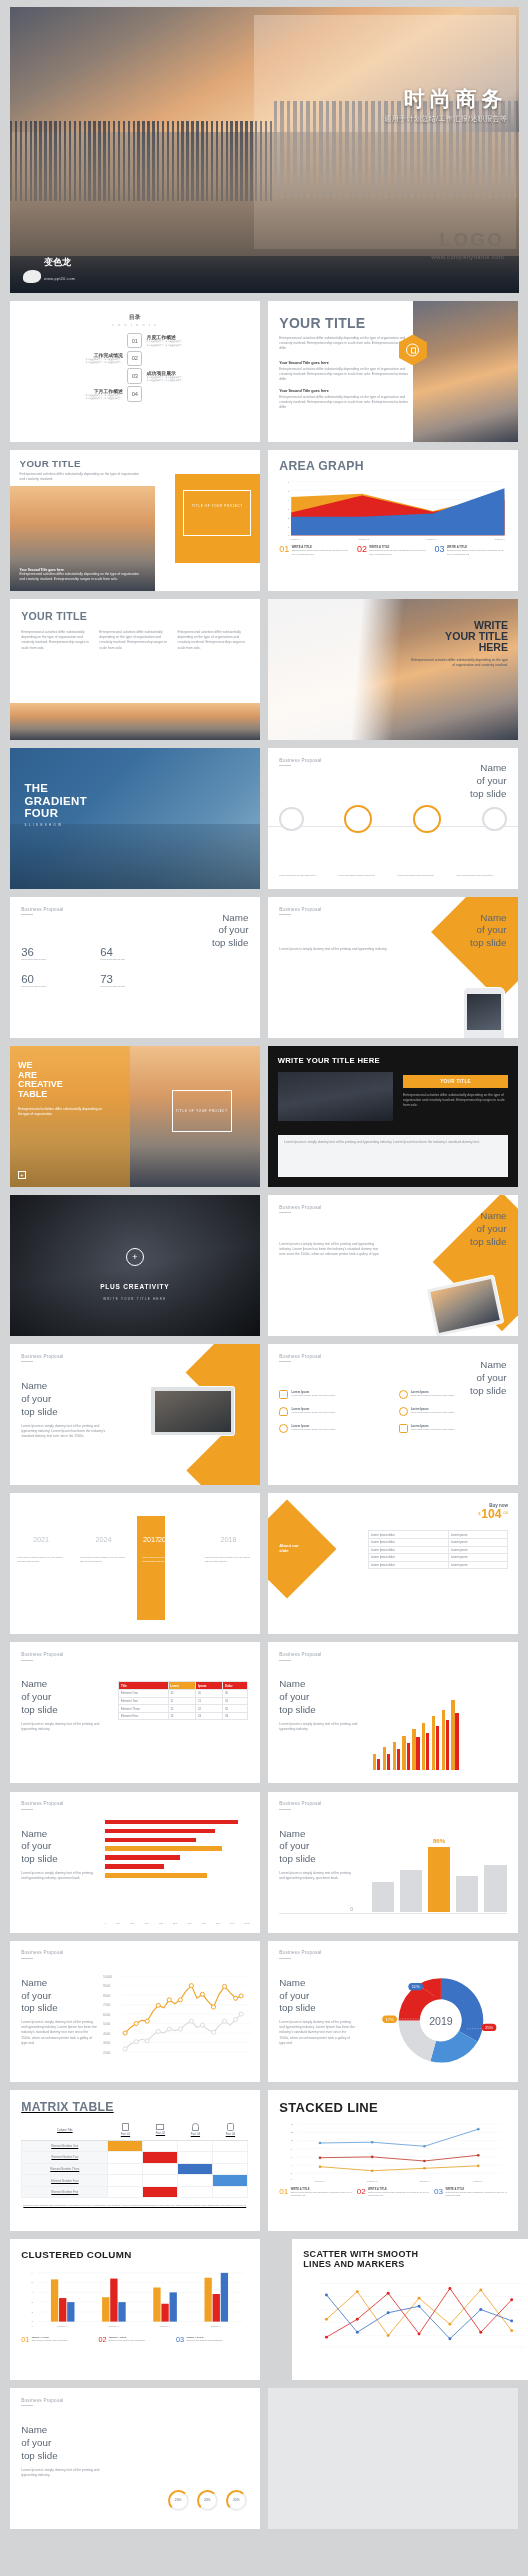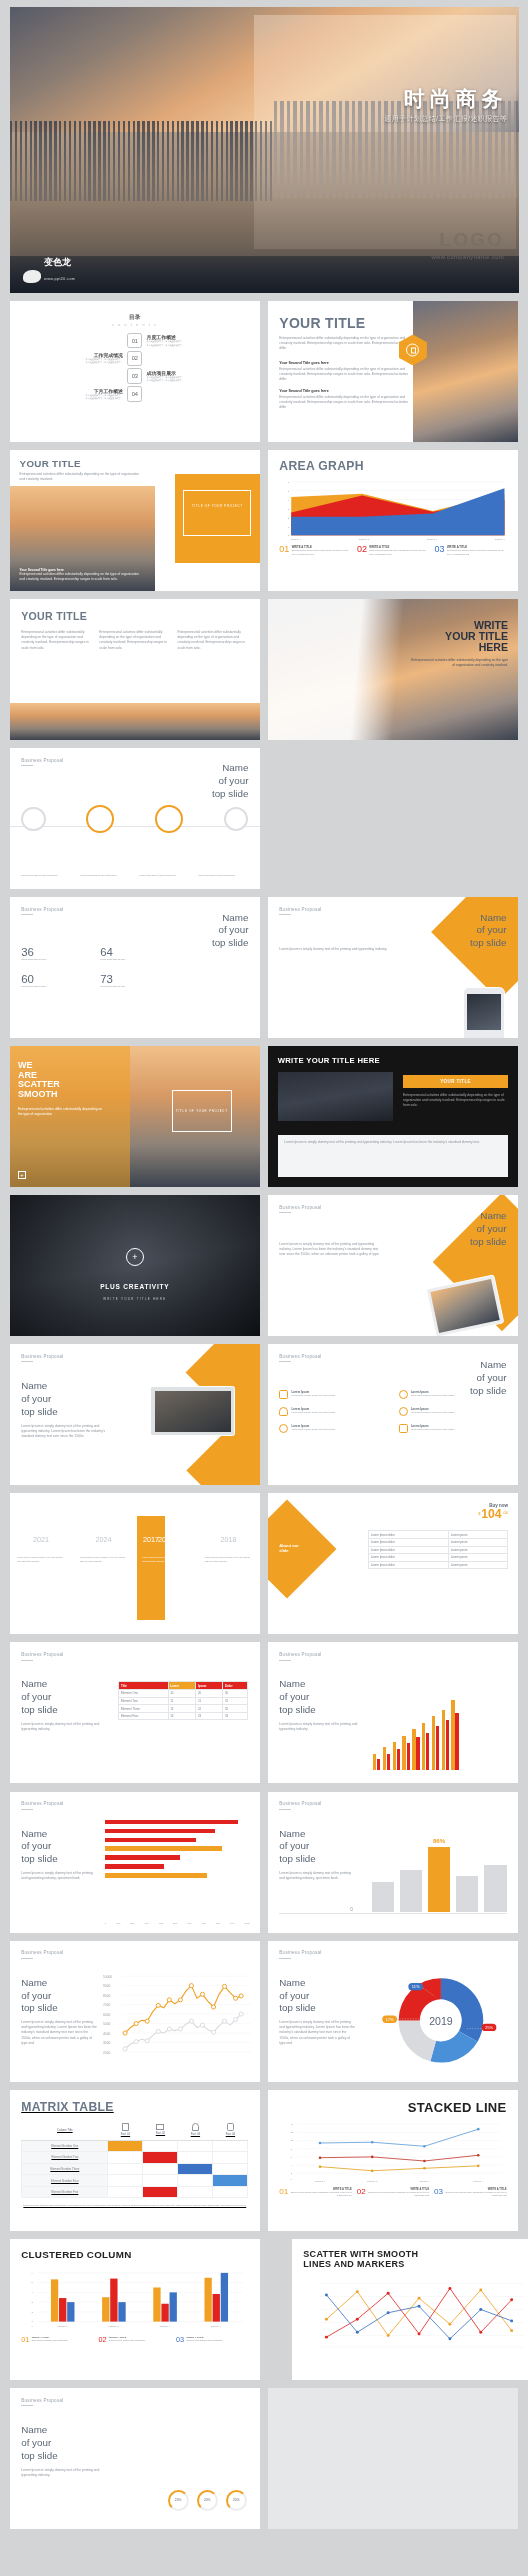--- a/index.html
+++ b/index.html
@@ -263,20 +263,29 @@
       <div style="position:absolute;right:9.8px;top:21px;text-align:right;z-index:3;">
         <div style="font-size:10.6px;font-weight:700;color:#2b3340;line-height:1.05;">WRITE</div>
         <div style="font-size:10.6px;font-weight:700;color:#2b3340;line-height:1.05;">YOUR TITLE</div>
         <div style="font-size:10.6px;font-weight:700;color:#2b3340;line-height:1.05;">HERE</div>
         <div class="lorem" style="margin-top:4.9px;width:98px;color:#4a515c;">Entrepreneurial activities differ substantially depending on the type of organization and creativity involved.</div>
       </div>
     </div>
   </div>
 
   <div class="row">
+    <div class="slide" style="background:linear-gradient(135deg,#2e5f8f 0%,#3b6f9e 35%,#5f8fb4 70%,#8fb6cf 100%);">
+      <div style="position:absolute;left:0;right:0;bottom:0;height:46%;background:linear-gradient(180deg,rgba(40,70,100,.25),rgba(20,40,60,.6));"></div>
+      <div style="position:absolute;left:14.6px;top:34px;">
+        <div style="font-size:11.4px;font-weight:700;color:#fff;letter-spacing:0.4px;line-height:1.12;">THE</div>
+        <div style="font-size:11.4px;font-weight:700;color:#fff;letter-spacing:0.4px;line-height:1.12;">GRADIENT</div>
+        <div style="font-size:11.4px;font-weight:700;color:#fff;letter-spacing:0.4px;line-height:1.12;">FOUR</div>
+        <div style="font-size:2.9px;color:#d7e4ee;letter-spacing:2.4px;margin-top:3.3px;">SLIDESHOW</div>
+      </div>
+    </div>
 
     <div class="slide" style="padding:9.8px 11.4px;">
       <div class="eyebrow">Business Proposal</div>
       <div class="rule"></div>
       <div class="bigname" style="position:absolute;right:11.4px;top:14.6px;text-align:right;white-space:pre-line;">Name
 of your
 top slide</div>
       <div style="position:absolute;left:0;right:0;top:78px;height:0.8px;background:#e3e5e8;"></div>
       <div style="position:absolute;left:11.4px;right:11.4px;top:57px;display:flex;justify-content:space-between;align-items:center;">
         <div class="ringg" style="width:24.4px;height:24.4px;background:#fff;"></div>
@@ -335,22 +344,22 @@
     </div>
   </div>
 
   <div class="row">
     <div class="slide">
       <div class="photo2" style="position:absolute;left:0;top:0;width:48%;height:100%;"></div>
       <div style="position:absolute;left:0;top:0;width:48%;height:100%;background:rgba(240,160,34,.55);"></div>
       <div style="position:absolute;left:8.1px;top:14.6px;color:#fff;z-index:3;">
         <div style="font-size:9px;font-weight:700;line-height:1.1;">WE</div>
         <div style="font-size:9px;font-weight:700;line-height:1.1;">ARE</div>
-        <div style="font-size:9px;font-weight:700;line-height:1.1;">SCATTER</div>
-        <div style="font-size:9px;font-weight:700;line-height:1.1;">SMOOTH</div>
+        <div style="font-size:9px;font-weight:700;line-height:1.1;">CREATIVE</div>
+        <div style="font-size:9px;font-weight:700;line-height:1.1;">TABLE</div>
         <div class="lorem" style="color:#fff;margin-top:6.5px;width:89px;">Entrepreneurial activities differ substantially depending on the type of organization</div>
       </div>
       <div style="position:absolute;left:8.1px;bottom:8.1px;width:8.1px;height:8.1px;border:0.8px solid #fff;color:#fff;font-size:5.7px;display:flex;align-items:center;justify-content:center;z-index:4;">+</div>
       <div class="photo2" style="position:absolute;right:0;top:0;width:52%;height:100%;"></div>
       <div style="position:absolute;right:28px;top:44px;width:60px;height:42px;border:0.8px solid #fff;display:flex;align-items:center;justify-content:center;z-index:3;">
         <div style="color:#fff;font-size:2.8px;letter-spacing:0.8px;text-align:center;line-height:1.5;">TITLE OF YOUR PROJECT</div>
       </div>
     </div>
 
     <div class="slide" style="background:#141414;">
@@ -823,21 +832,21 @@
             <td style="background:#e0231f;border:0.3px solid #eef0f2;"></td>
             <td style="border:0.3px solid #eef0f2;"></td>
             <td style="border:0.3px solid #eef0f2;"></td>
           </tr>
         </tbody>
           </table>
       </div>
       <div class="lorem" style="margin-top:5.7px;text-align:center;font-size:2.3px;">Entrepreneurial activities differ substantially depending on the type of organization and creativity involved. Entrepreneurship ranges in scale from solo. Entrepreneurial activities differ substantially depending on the type of</div>
     </div>
 
-    <div class="slide" style="padding:9.8px 11.4px;text-align:right;">
+    <div class="slide" style="padding:9.8px 11.4px;">
       <div class="h-title dark" style="font-size:13px;">STACKED LINE</div>
       <div style="margin-top:6.5px;height:62px;">
         <svg viewBox="0 0 270 76" width="100%" height="62">
           <g stroke="#f0f1f2" stroke-width=".5">
             <line x1="18" y1="4" x2="268" y2="4"></line>
               <line x1="18" y1="14" x2="268" y2="14"></line>
             <line x1="18" y1="24" x2="268" y2="24"></line>
               <line x1="18" y1="34" x2="268" y2="34"></line>
             <line x1="18" y1="44" x2="268" y2="44"></line>
               <line x1="18" y1="54" x2="268" y2="54"></line>

